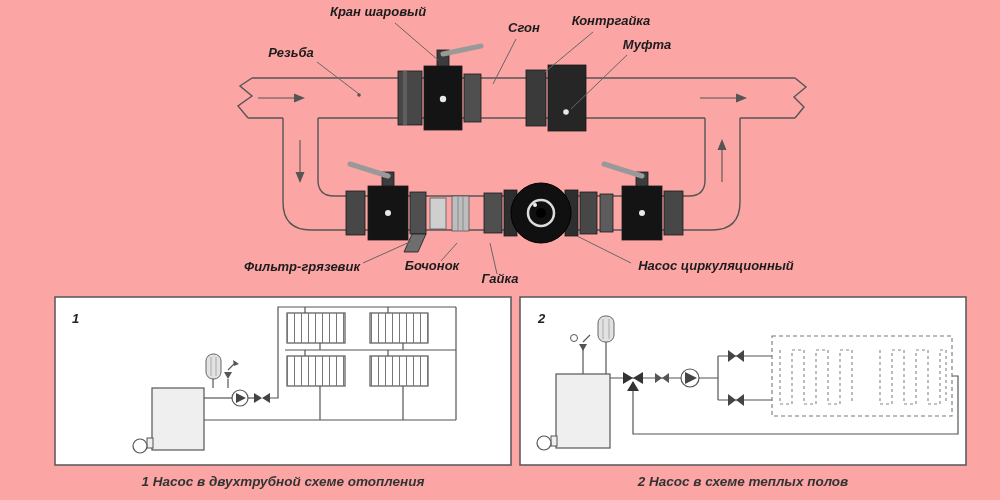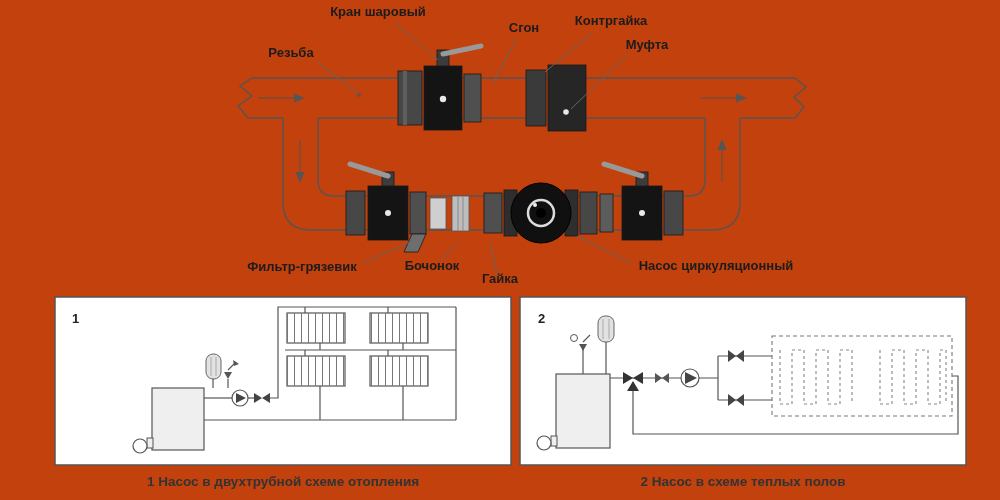--- a/index.html
+++ b/index.html
@@ -1,16 +1,16 @@
 <!DOCTYPE html>
 <html><head>
 <meta charset="utf-8">
 <style>
   html,body{margin:0;padding:0;background:#ffffff;}
-  .page{width:1000px;height:500px;background:#c2410c;position:relative;overflow:hidden;}
+  .page{width:1000px;height:500px;background:#fca5a5;position:relative;overflow:hidden;font-style:italic;}
   svg{display:block;}
   text{font-family:"Liberation Sans",sans-serif;}
   .lbl{font-size:13px;font-weight:bold;fill:#1c1c1c;}
   .cap{font-size:13.5px;font-weight:bold;fill:#333333;}
   .num{font-size:13px;font-weight:bold;fill:#222222;}
   .pipe{stroke:#555;stroke-width:1.4;fill:none;}
   .thin{stroke:#555;stroke-width:1.1;fill:none;}
   .leader{stroke:#666;stroke-width:1;fill:none;}
   .sch{stroke:#555;stroke-width:1.2;fill:none;}
   .dash{stroke:#777;stroke-width:1.1;fill:none;stroke-dasharray:4 3;}

